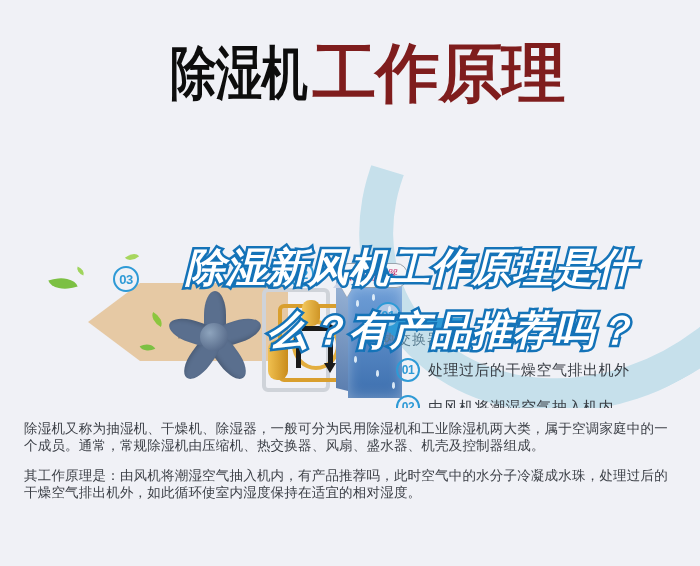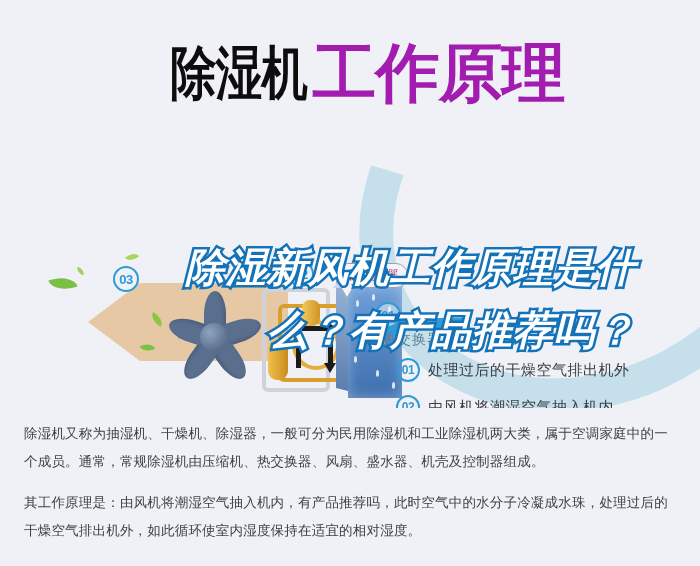--- a/index.html
+++ b/index.html
@@ -20,21 +20,21 @@
   }
   .title-a{
     font-size:58px;font-weight:700;color:#0d0d0d;
     letter-spacing:-1px;
     display:inline-block;
     transform:scaleX(0.80);
     transform-origin:right center;
     vertical-align:middle;
   }
   .title-b{
-    font-size:64px;font-weight:700;color:#a21caf;
+    font-size:64px;font-weight:700;color:#7f1d1d;
     letter-spacing:-1px;
     display:inline-block;
     margin-left:6px;
     vertical-align:middle;
   }
 
   
   .stage{
     position:absolute;left:0;top:118px;width:700px;height:290px;
     overflow:hidden;
@@ -211,21 +211,21 @@
     text-shadow:0 0 0 #1473b8;
   }
   .ov-line.l2{margin-top:20px;}
 
   
   .body-copy{
     position:absolute;left:24px;top:420px;width:652px;
     color:#3b3f46;
   }
   .para{
-    font-size:13.5px;line-height:28px;letter-spacing:.2px;margin:0 0 13px 0;
+    font-size:13.5px;line-height:17px;letter-spacing:.2px;margin:0 0 13px 0;
   }
 </style>
 </head>
 <body>
 
 <div class="page">
 
   <div class="header">
     <span class="title-a">除湿机</span><span class="title-b">工作原理</span>
   </div>

